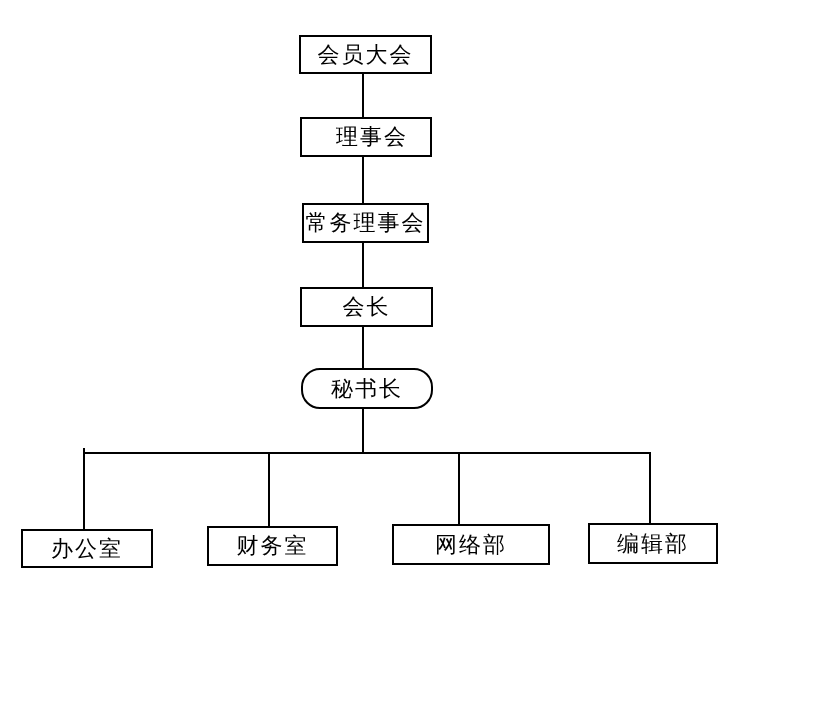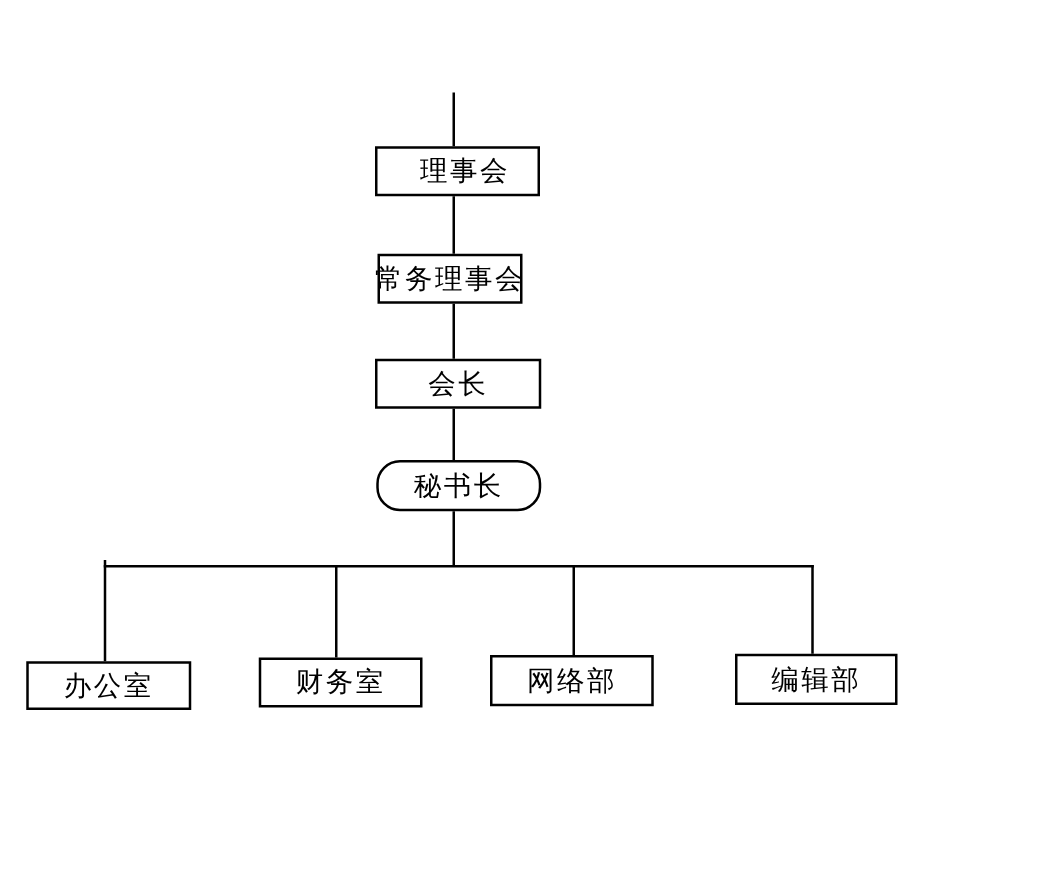--- a/index.html
+++ b/index.html
@@ -37,34 +37,35 @@
     position: absolute;
     height: 2px;
     background: #000000;
   }
 </style>
 </head>
 <body>
 
 <div id="canvas">
 
+  <div class="org-box" style="left:299px; top:35px;  width:133px; height:39px;">会员大会</div>
 
   <div class="org-box" style="left:300px; top:117px; width:132px; height:40px;padding-left:12px;">理事会</div>
 
-  <div class="org-box" style="left:302px; top:203px; width:116px; height:40px;">常务理事会</div>
+  <div class="org-box" style="left:302px; top:203px; width:127px; height:40px;">常务理事会</div>
 
   <div class="org-box" style="left:300px; top:287px; width:133px; height:40px;text-align:center;">会长</div>
 
   <div class="org-box" style="left:301px; top:368px; width:132px; height:41px;border-radius:19px;">秘书长</div>
 
   <div class="org-box" style="left:21px;  top:529px; width:132px; height:39px;">办公室</div>
 
   <div class="org-box" style="left:207px; top:526px; width:131px; height:40px;">财务室</div>
 
-  <div class="org-box" style="left:392px; top:524px; width:131px; height:41px;">网络部</div>
+  <div class="org-box" style="left:392px; top:524px; width:158px; height:41px;">网络部</div>
 
   <div class="org-box" style="left:588px; top:523px; width:130px; height:41px;text-align:center;">编辑部</div>
 
   <div class="vline" style="left:362px; top:74px;  height:43px;"></div>
   <div class="vline" style="left:362px; top:157px; height:46px;"></div>
   <div class="vline" style="left:362px; top:243px; height:44px;"></div>
   <div class="vline" style="left:362px; top:327px; height:41px;"></div>
   <div class="vline" style="left:362px; top:409px; height:44px;"></div>
 
   <div class="hline" style="left:83px; top:452px; width:568px;"></div>

